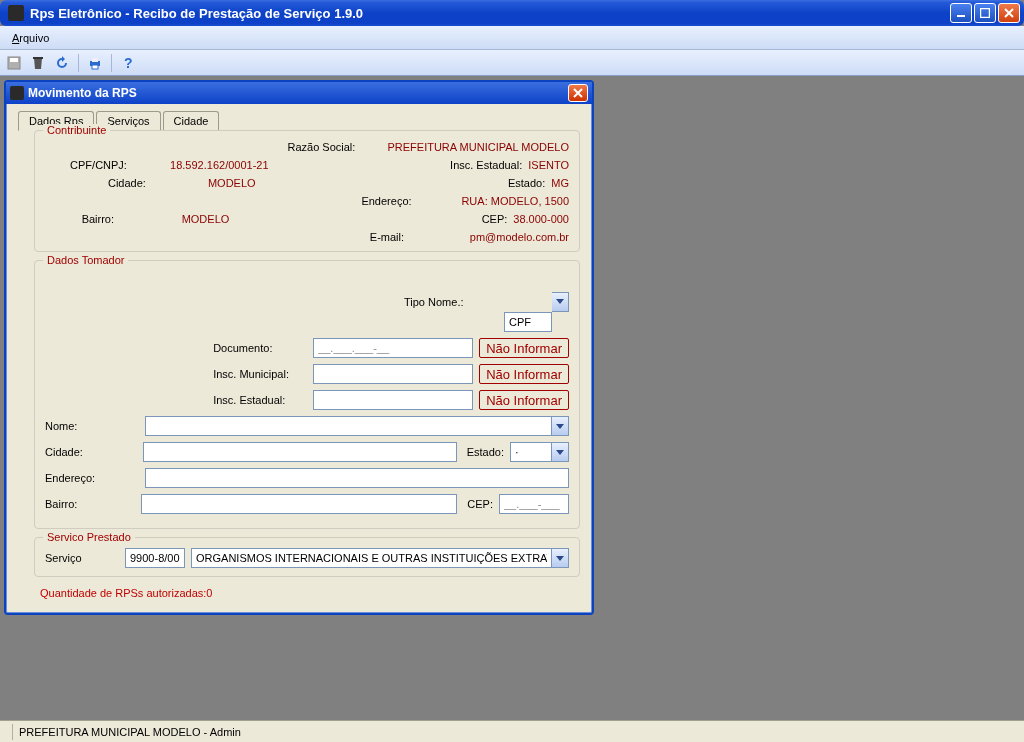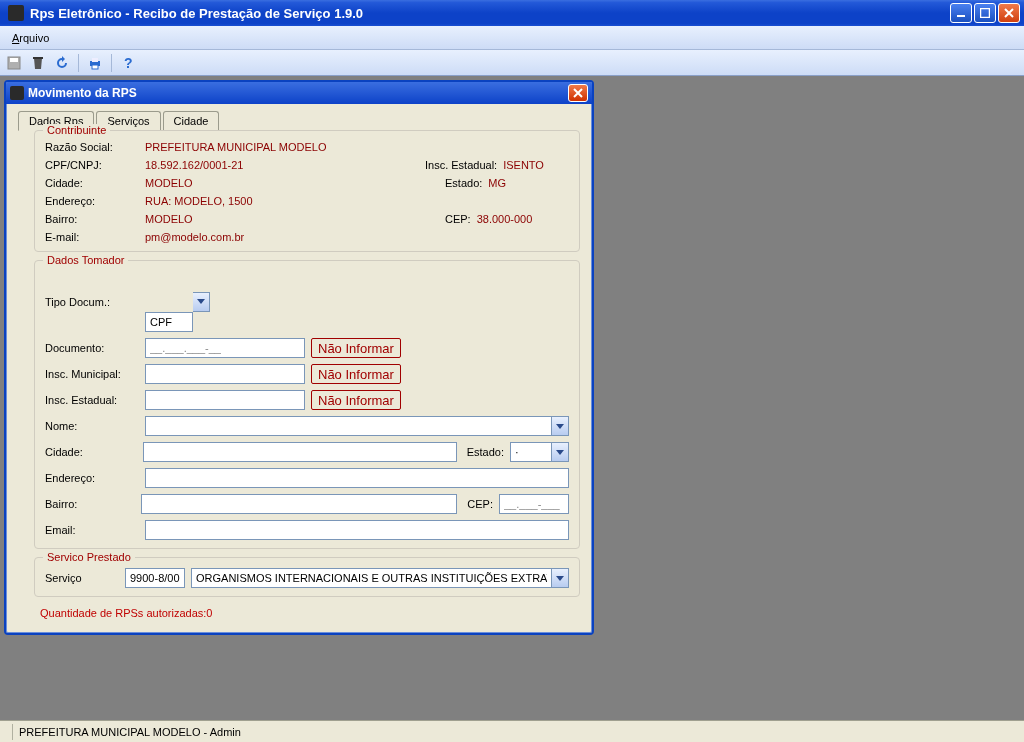--- a/index.html
+++ b/index.html
@@ -15,20 +15,21 @@
   
   .titlebar {
     height: 26px;
     background: linear-gradient(to bottom, #3a6ee0 0%, #2359d8 10%, #0d42c8 50%, #0d42c8 90%, #1a4fd2 100%);
     color: #fff;
     font-weight: bold;
     font-size: 13px;
     display: flex;
     align-items: center;
     padding: 4px 4px;
+    border-radius: 6px;
   }
   .titlebar .app-icon {
     width: 16px; height: 16px; margin: 0 4px; background: #2a2a2a; border-radius: 2px;
   }
   .titlebar-text { flex: 1; padding-left: 2px; }
   .window-btns { display: flex; gap: 2px; }
   .win-btn {
     width: 22px; height: 20px; border: 1px solid #fff; border-radius: 3px;
     display: flex; align-items: center; justify-content: center; color: #fff;
     background: linear-gradient(to bottom, #4a80f0, #1a50c0);
@@ -98,21 +99,21 @@
   .tab-content { border: 1px solid #9b9b8c; margin: 0 6px 6px 6px; padding: 4px; border-radius: 2px; background:#ece9d8; }
   
   .fieldset {
     border: 1px solid #d0ccc0; border-radius: 4px; margin-bottom: 8px;
     padding: 10px 10px 8px 10px; position: relative;
   }
   .fieldset > .legend {
     position: absolute; top: -7px; left: 8px; background: #ece9d8; padding: 0 4px;
     color: #a00000; font-size: 11px;
   }
-  .form-row { display:flex; align-items:center; margin-bottom: 6px; }
+  .form-row { display:flex; align-items:center; margin-bottom: 6px; justify-content: flex-end; }
   .form-row .lbl { width: 100px; color: #000; }
   .form-row .val { color: #8b0000; }
   
   .tomador .form-row .lbl { width: 100px; }
   .btn-nao {
     height: 20px; border: 1px solid #a00000; background: #ece9d8; color: #a00000;
     padding: 0 6px; font-size: 13px; margin-left: 6px; border-radius: 2px;
   }
   .combo { display:flex; align-items:center; }
   .combo-btn {
@@ -249,21 +250,21 @@
           <div class="form-row" style="margin-bottom:0">
             <span class="lbl">E-mail:</span>
             <span class="val">pm@modelo.com.br</span>
           </div>
         </div>
 
         <div class="fieldset tomador">
           <div class="legend">Dados Tomador</div>
 
           <div class="form-row">
-            <span class="lbl">Tipo Docum.:</span>
+            <span class="lbl">Tipo Nome.:</span>
             <div class="combo">
               <input class="input-text" style="width: 48px; margin-top: 41px;" readonly="" value="CPF">
               <div class="combo-btn">
                   <div class="tri-down"></div>
                 </div>
             </div>
           </div>
           <div class="form-row">
             <span class="lbl">Documento:</span>
             <input class="input-text" style="width: 160px; color: rgb(136, 136, 136);" value="__.___.___-__">
@@ -301,24 +302,20 @@
           </div>
           <div class="form-row">
             <span class="lbl">Endereço:</span>
             <input class="input-text" style="flex: 1 1 0%;" value="">
           </div>
           <div class="form-row">
             <span class="lbl">Bairro:</span>
             <input class="input-text" style="width: 330px;" value="">
             <span style="margin:0 6px 0 10px">CEP:</span>
             <input class="input-text" style="width: 70px; color: rgb(136, 136, 136);" value="__.___-___">
-          </div>
-          <div class="form-row" style="margin-bottom:0">
-            <span class="lbl">Email:</span>
-            <input class="input-text" style="flex: 1 1 0%;" value="">
           </div>
         </div>
 
         <div class="fieldset">
           <div class="legend">Servico Prestado</div>
           <div class="form-row" style="margin-bottom:0">
             <span class="lbl" style="width:80px">Serviço</span>
             <input class="input-text" style="width: 60px;" value="9900-8/00">
             <div class="combo" style="flex:1; margin-left:6px">
               <input class="input-text" style="flex: 1 1 0%;" readonly="" value="ORGANISMOS INTERNACIONAIS E OUTRAS INSTITUIÇÕES EXTRATERRI">

